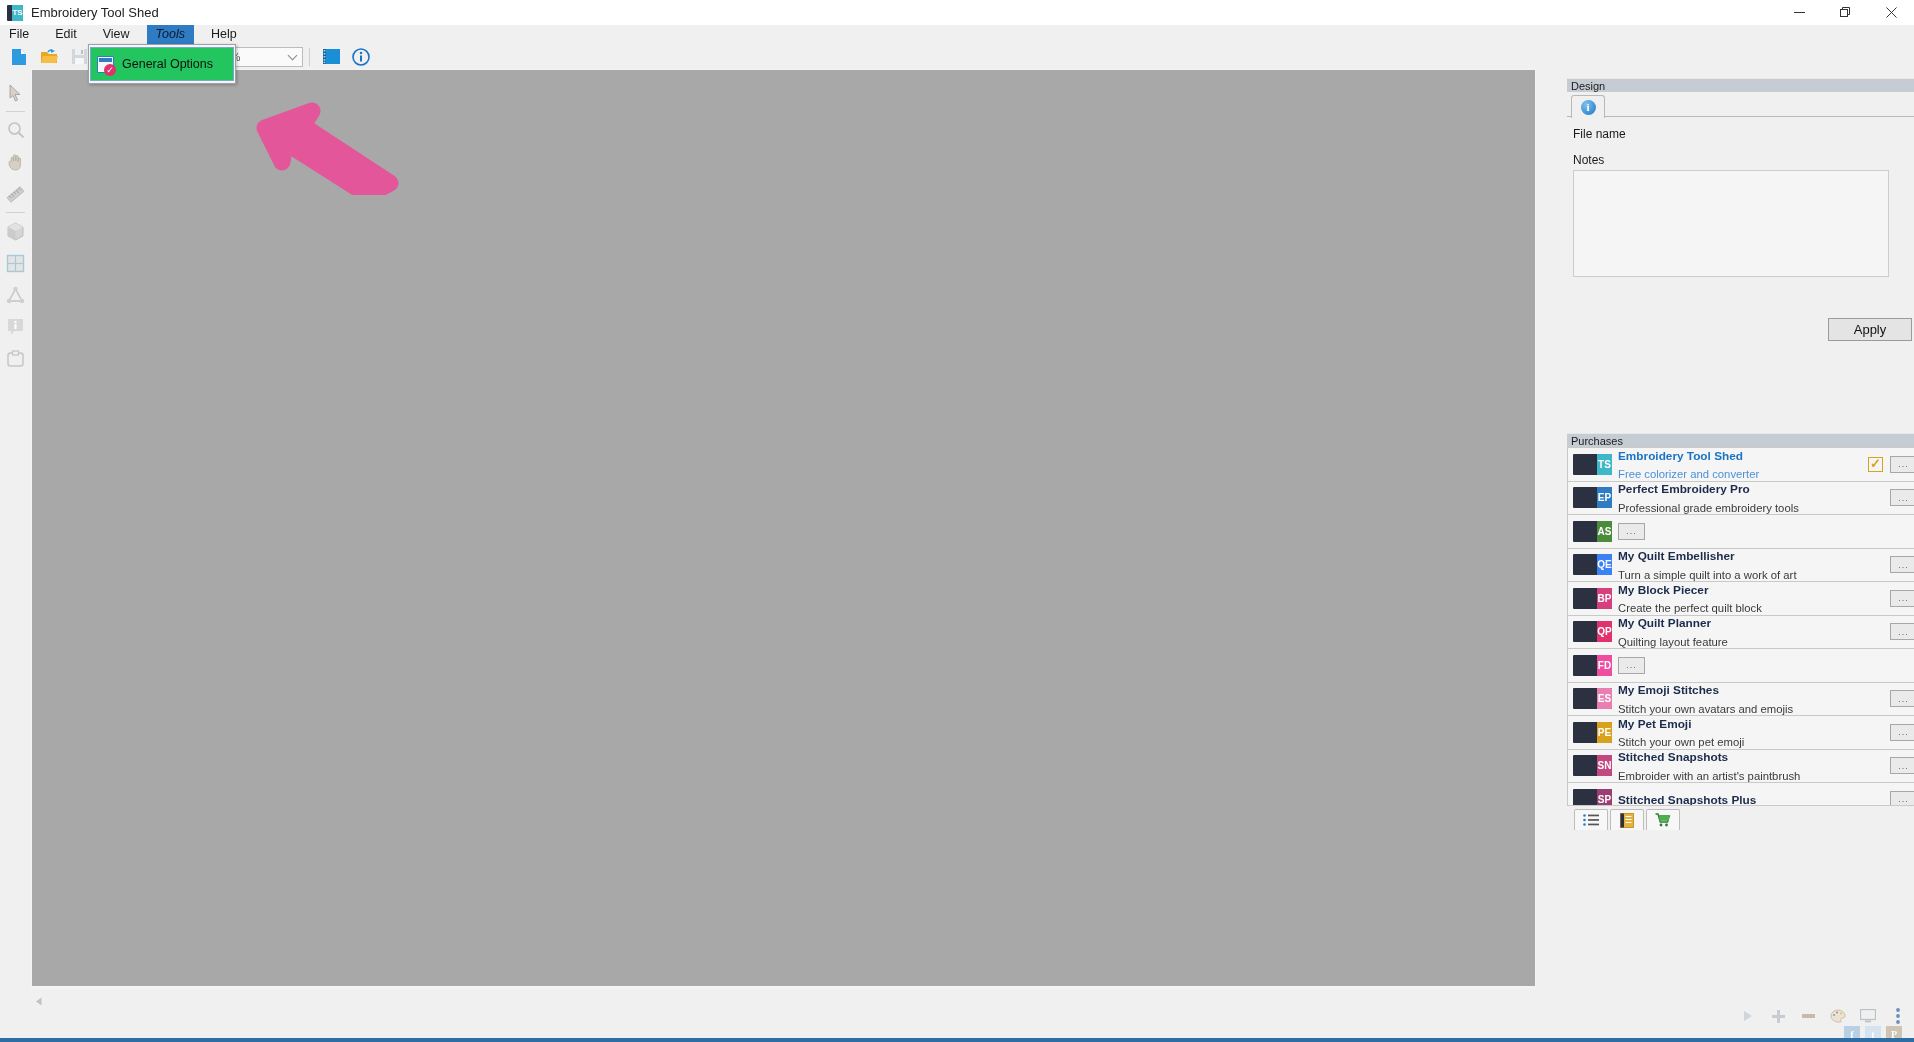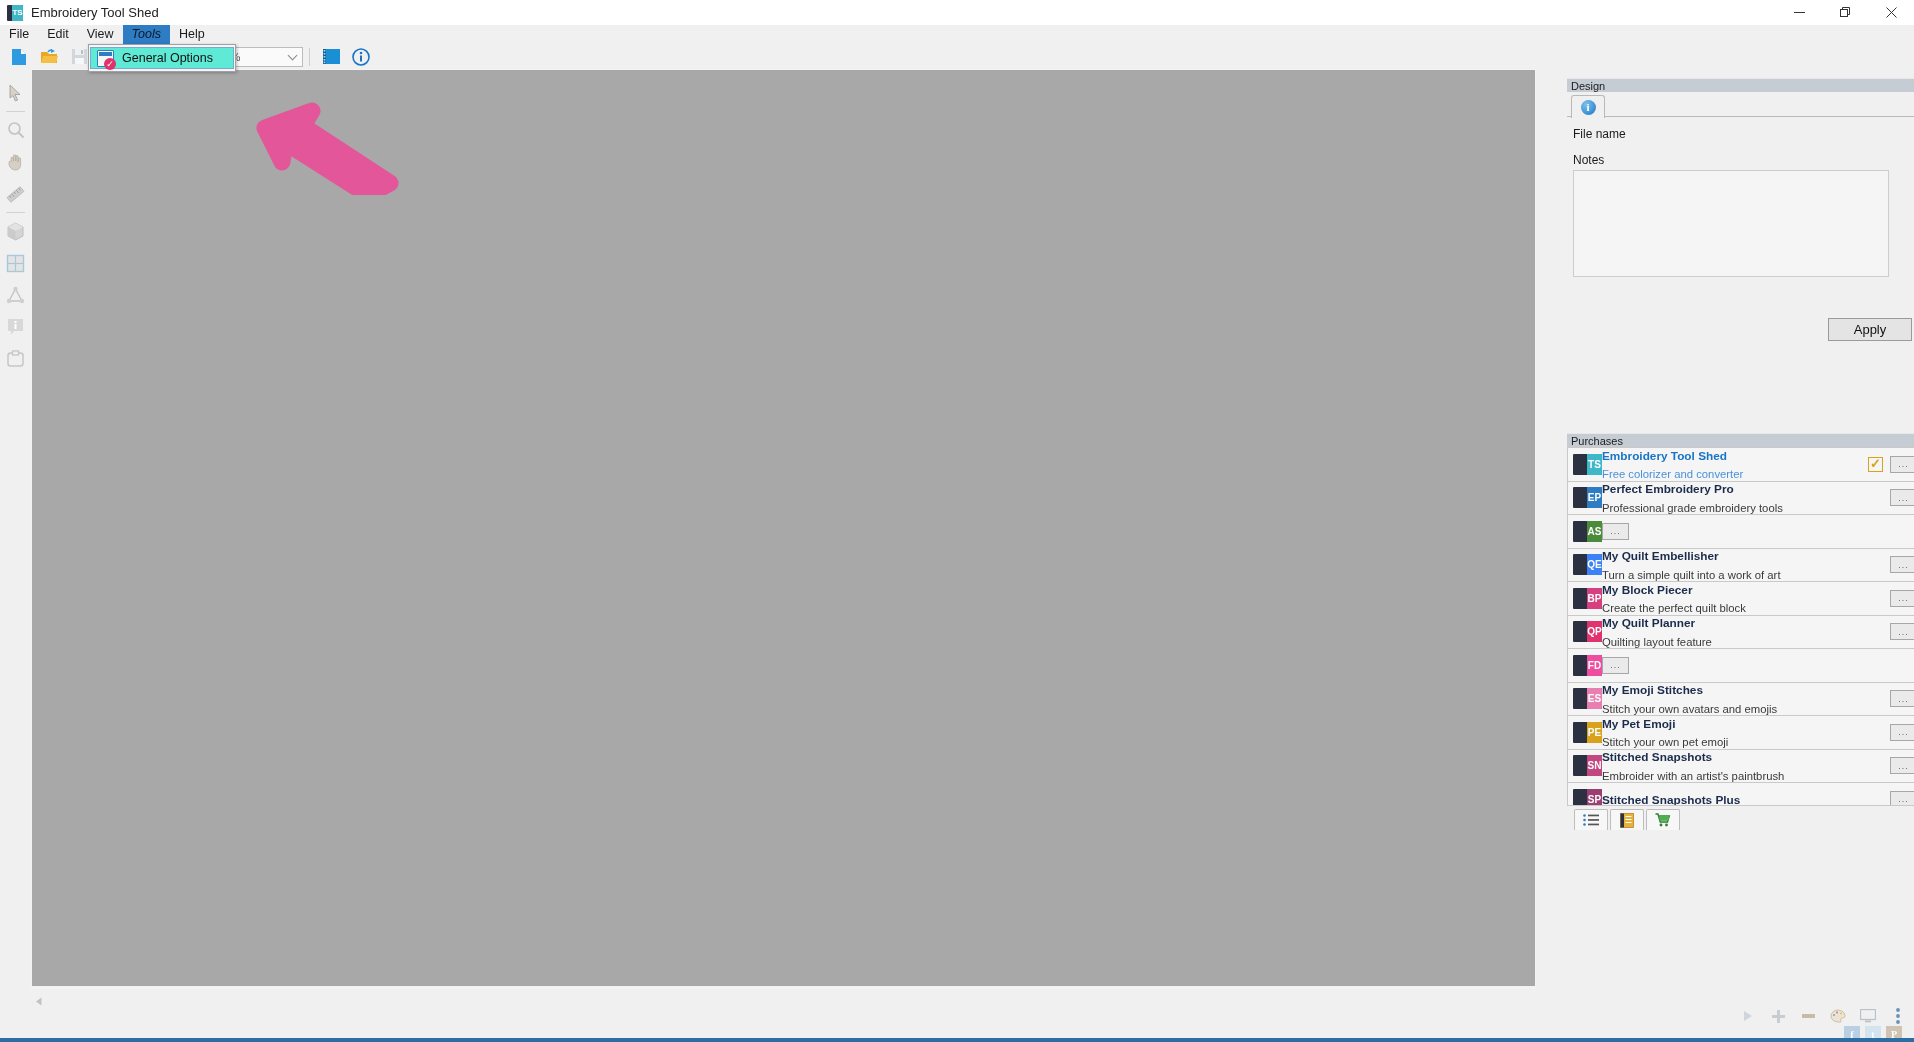--- a/index.html
+++ b/index.html
@@ -23,31 +23,31 @@
                        text-align:center; font-weight:bold; }
   .title-text { margin-left:8px; font-size:13px; color:#222; }
   .winbtns { margin-left:auto; display:flex; height:25px; }
   .winbtn { width:46px; height:25px; display:flex; align-items:center;
             justify-content:center; font-size:13px; color:#333;
             font-family:"DejaVu Sans", sans-serif; }
 
   
   .menubar { position:absolute; left:0; top:25px; width:1914px; height:19px;
              background:#f0f0f0; display:flex; align-items:center;
-             font-size:12.5px; color:#1b1b1b; }
+             font-size:12.5px; color:#1b1b1b;gap:8px; }
   .menuitem { padding:2px 9px; height:19px; line-height:15px; cursor:default; }
   .menuitem.active { background:#2e7cc4; color:#0f172a;font-style:italic; }
 
   
   .dropdown { position:absolute; left:88px; top:44px; width:148px;
               background:#f6f6f6; border:1px solid #a0a0a0;
               box-shadow:1px 1px 3px rgba(0,0,0,.25); padding:2px 0;
               z-index:40; }
-  .dropdown-item { height:22px; display:flex; align-items:center;
-                   padding:0 6px; background:#5eead4; border:1px solid #7aa8d4;
+  .dropdown-item { height:34px; display:flex; align-items:center;
+                   padding:0 6px; background:#22c55e; border:1px solid #7aa8d4;
                    margin:0 1px; font-size:12.5px; color:#111; }
   .dd-ico { width:17px; height:17px; position:relative; margin-right:8px;
             background:#f5f5f5; border:1px solid #2e7cc4; border-radius:1px; }
   .dd-ico::before { content:""; position:absolute; left:1px; top:1px;
                     width:13px; height:4px; background:#2e7cc4; }
   .dd-ico::after { content:"✓"; position:absolute; right:-3px; bottom:-4px;
                    width:12px; height:12px; border-radius:50%;
                    background:#e0336e; color:#fff; font-size:9px;
                    line-height:12px; text-align:center; }
 
@@ -122,21 +122,21 @@
                justify-content:center; }
 
   
   .purch-panel { position:relative; width:374px; }
   .purch-list { position:relative; width:374px; height:359px;
                 background:#f5f5f5; border:1px solid #c9c9c9;
                 border-right:none; overflow:hidden; }
   .p-row { height:33.5px; display:flex; align-items:center;
            border-bottom:1px solid #c9c9c9; padding-left:5px;
            background:#f5f5f5; position:relative; }
-  .p-ico { width:29px; height:21px; flex:none; 
+  .p-ico { width:39px; height:21px; flex:none; margin-right:6px;
            position:relative; border-radius:1px; overflow:hidden;
            background:#2b3140; }
   .p-ico i { position:absolute; right:0; top:0; width:15px; height:21px;
              color:#fff; font-size:10px; font-weight:bold; line-height:21px;
              text-align:center; font-style:normal; }
   .p-txt { flex:1; min-width:0; line-height:1.15; }
   .p-name { font-size:11.8px; font-weight:bold; color:#1b2b4b;
             white-space:nowrap; }
   .p-desc { font-size:11.3px; color:#3a3a3a; white-space:nowrap; }
   .p-row.owned .p-name { color:#1874c4; }

